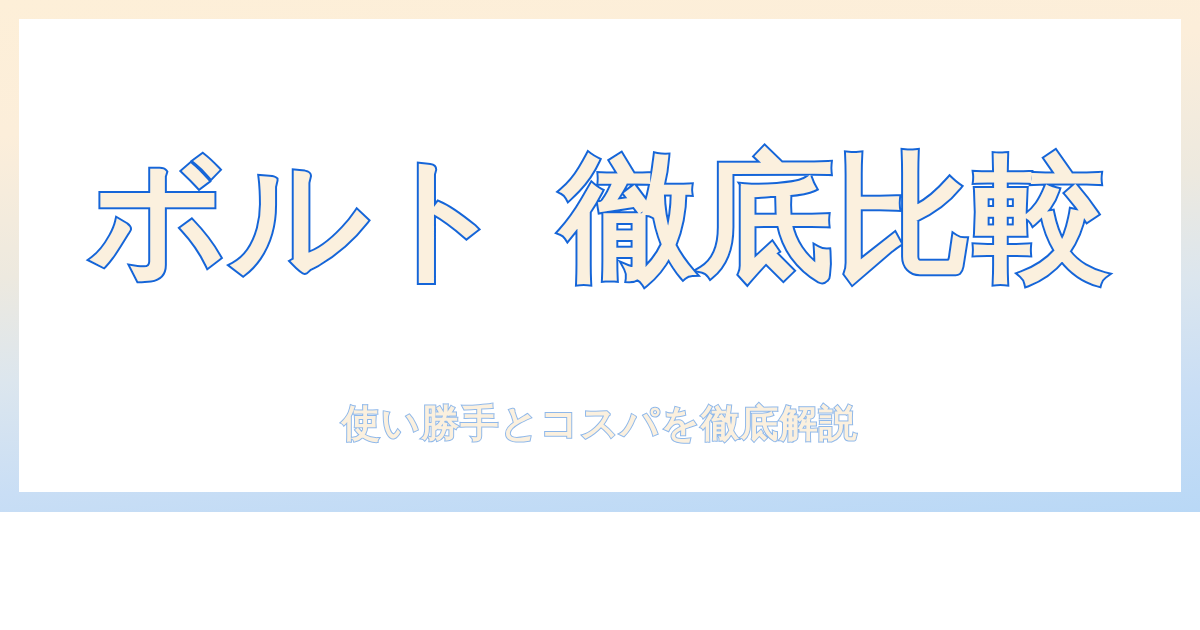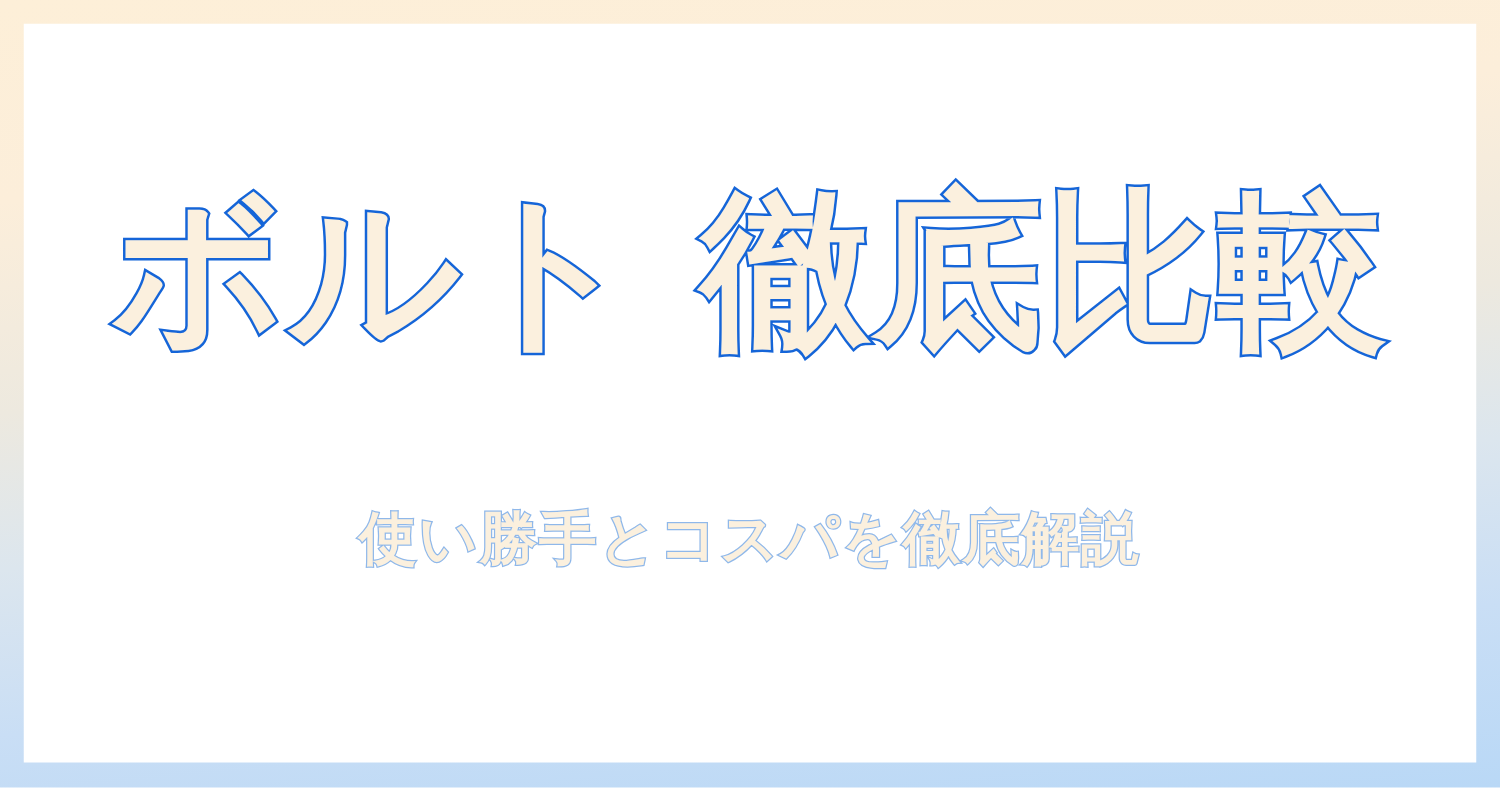--- a/index.html
+++ b/index.html
@@ -9,21 +9,21 @@
   body {
     width: 1200px;
     height: 630px;
     overflow: hidden;
     font-family: "DejaVu Sans", "Liberation Sans", sans-serif;
   }
 
   #canvas {
     position: relative;
     width: 1200px;
-    height: 630px;
+    height: 512px;
     box-sizing: border-box;
     
     background: linear-gradient(175deg, #FDEFD8 0%, #FCEEDA 22%, #EDE9DF 45%, #DCE6EE 62%, #C9DEF5 80%, #B9D8F6 100%);
   }
 
   #panel {
     position: absolute;
     left: 19px;
     top: 19px;
     right: 19px;
@@ -63,23 +63,23 @@
     left: 0;
     right: 0;
     top: 383px;
     text-align: center;
     line-height: 1;
   }
 
   .subtitle {
     display: inline-block;
     margin: 0;
-    font-family: Liberation Serif, serif;
+    font-family: Liberation Mono, monospace;
     font-weight: 700;
-    font-size: 46px;
+    font-size: 38px;
     letter-spacing: 0.035em;
     line-height: 1.25;
     color: #FBF0DE;
     -webkit-text-stroke: 2px #8FB8EA;
     paint-order: stroke fill;
     white-space: nowrap;
   }
 </style>
 </head>
 <body>

